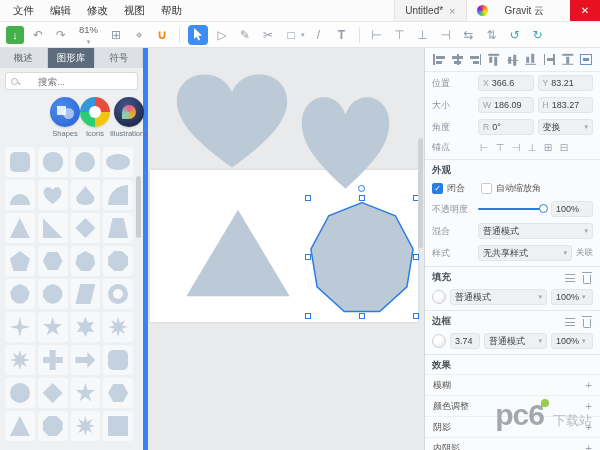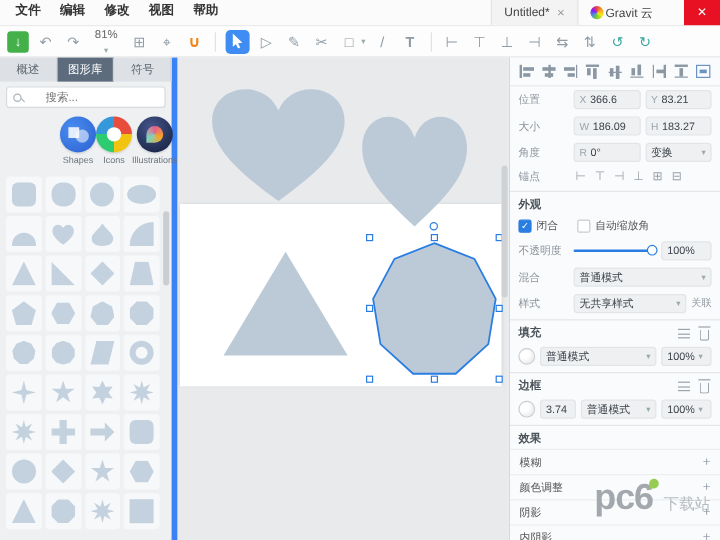--- a/index.html
+++ b/index.html
@@ -1,26 +1,26 @@
 <!DOCTYPE html>
 <html><head>
 <meta charset="utf-8">
 <style>
   *{box-sizing:border-box;margin:0;padding:0;font-family:"Liberation Sans","DejaVu Sans",sans-serif;}
   html,body{width:600px;height:450px;overflow:hidden;background:#fff;}
   body{position:relative;font-size:10px;color:#444;}
 
   
   .titlebar{height:22px;background:#fbfbfb;border-bottom:1px solid #e7e7e7;display:flex;align-items:stretch;}
-  .menus{display:flex;padding-left:6px;gap:2px;font-weight:bold;}
+  .menus{display:flex;align-items:center;padding-left:6px;gap:2px;}
   .menu-item{font-size:10.5px;color:#333;padding:2px 7px;cursor:default;}
   .tb-spacer{flex:1;}
   .doc-tab{display:flex;align-items:center;gap:6px;padding:0 10px;border-left:1px solid #e4e4e4;border-right:1px solid #e4e4e4;background:#f3f3f3;font-size:10px;color:#444;}
   .doc-tab .x{color:#999;font-size:11px;}
-  .cloud-tab{display:flex;align-items:center;gap:2px;padding:0 10px;font-size:10px;color:#444;}
+  .cloud-tab{display:flex;align-items:center;gap:17px;padding:0 10px;font-size:10px;color:#444;}
   .gravit-logo{width:11px;height:11px;border-radius:50%;background:conic-gradient(#e8483f,#f5a623,#f8e71c,#7ed321,#4a90d9,#9013fe,#e8483f);}
   .win-close{width:30px;background:#e81123;color:#fff;display:flex;align-items:center;justify-content:center;font-size:10px;}
 
   
   .toolbar{height:26px;background:#fdfdfd;border-bottom:1px solid #e3e3e3;display:flex;align-items:center;padding:0 6px;gap:5px;}
   .tico{width:18px;height:18px;display:flex;align-items:center;justify-content:center;color:#8f9ba5;font-size:12px;border-radius:3px;}
   .tico.save{background:#43b049;color:#fff;font-weight:bold;font-size:11px;}
   .tico.magnet{color:#f08519;font-weight:bold;font-size:13px;}
   .tico.teal{color:#3aa6a0;}
   .tool-active{background:#3f8cf3;width:20px;height:20px;border-radius:4px;display:flex;align-items:center;justify-content:center;}

